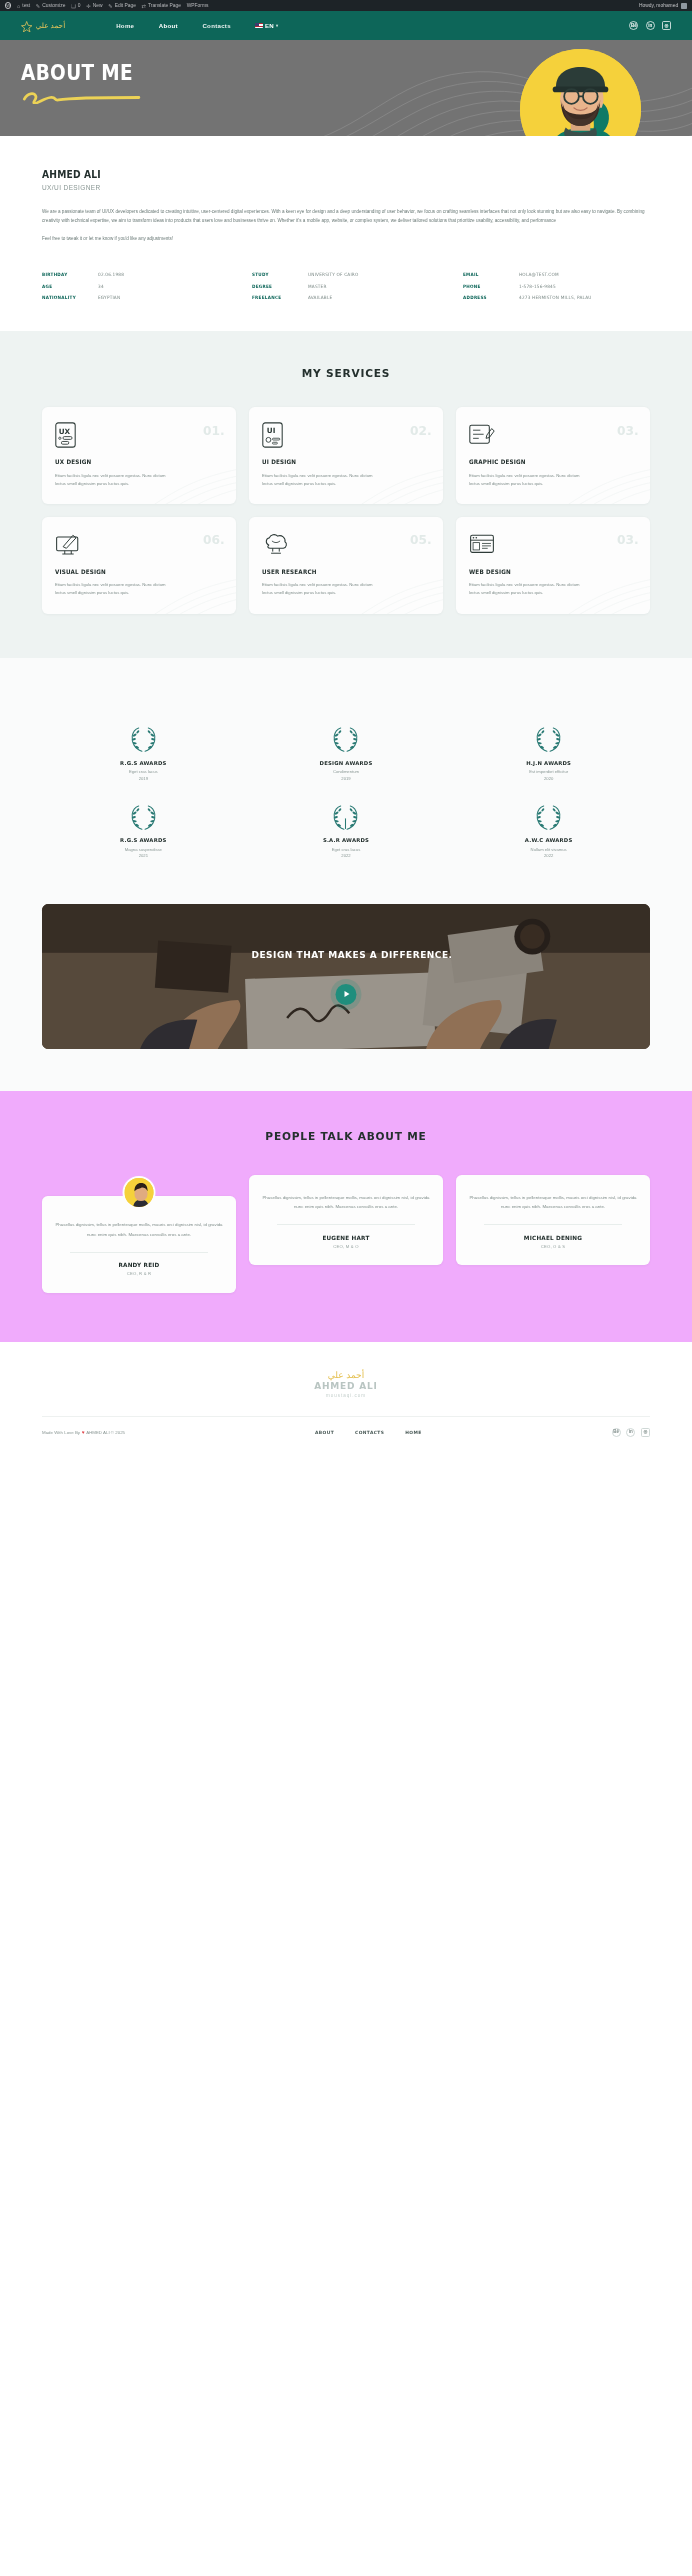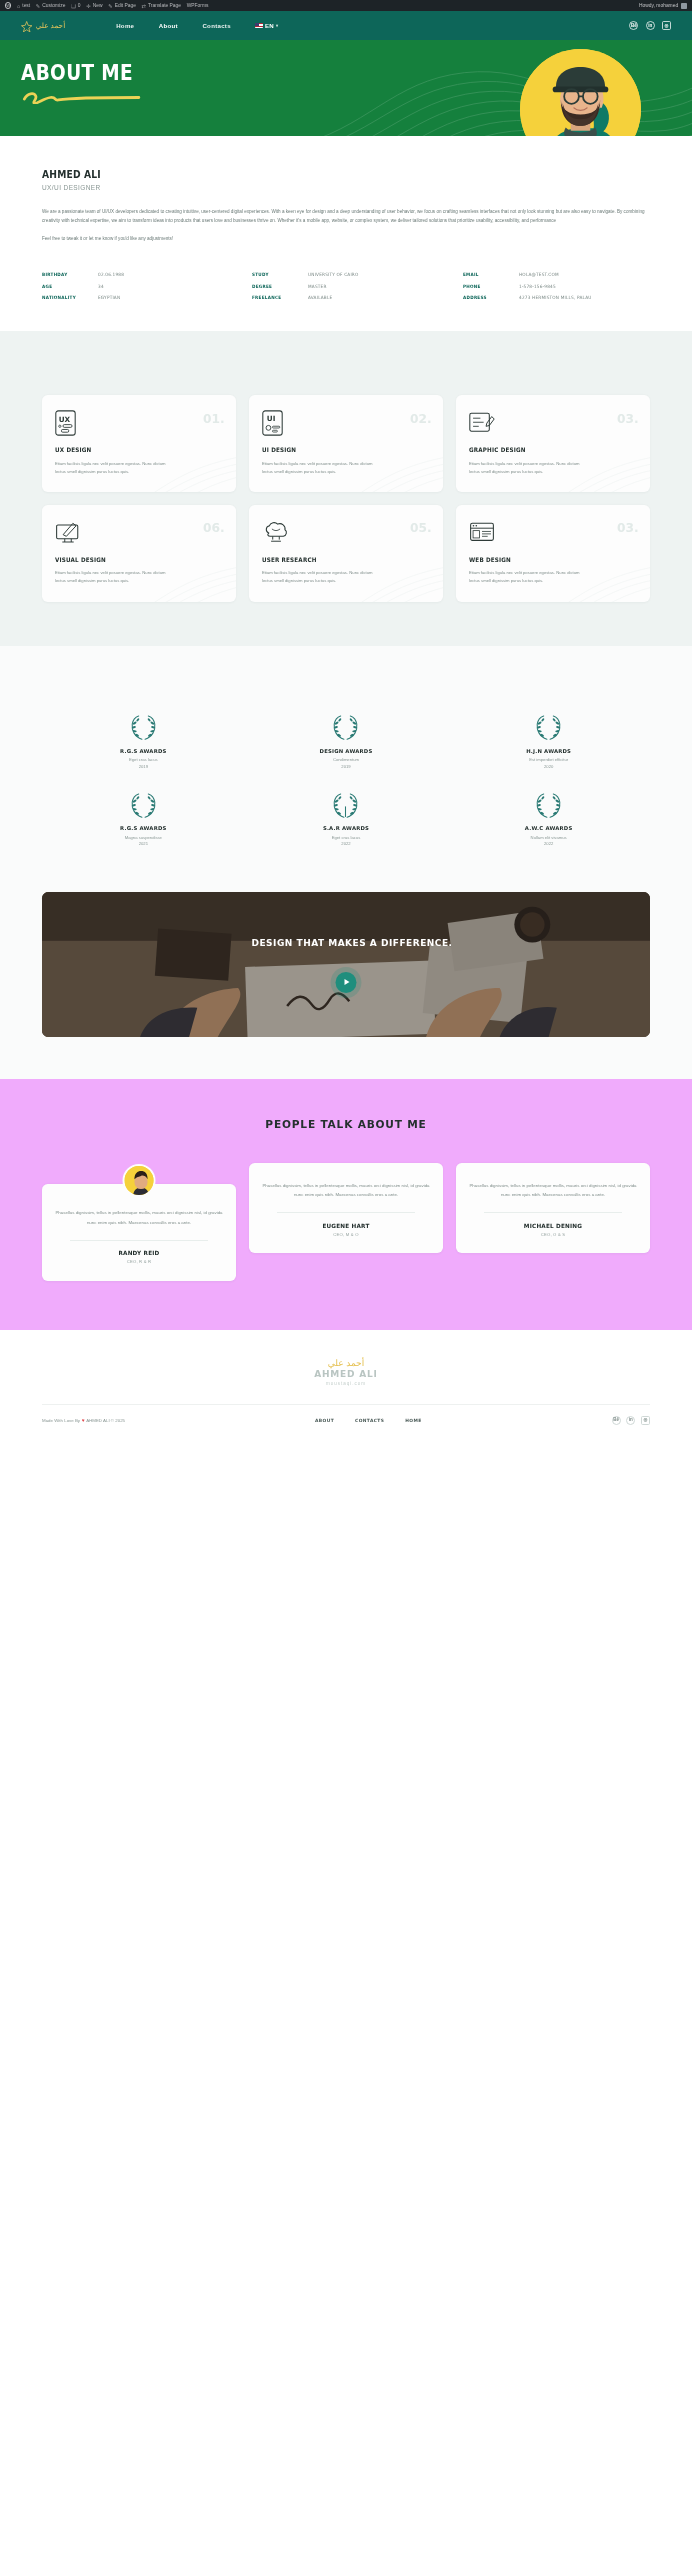--- a/index.html
+++ b/index.html
@@ -62,21 +62,21 @@
   .social-row { margin-left: auto; display: flex; align-items: center; gap: 7.3px; }
   .social-icon {
     width: 9px; height: 9px; border-radius: 50%; border: 0.7px solid rgba(255,255,255,.75);
     color: #fff; display: flex; align-items: center; justify-content: center;
     font-size: 4.5px; font-weight: 700; line-height: 1;
   }
   .social-icon.sq { border-radius: 1.6px; }
 
   
   .hero {
-    background: #15803d; height: 96px; position: relative; overflow: hidden;
+    background: #737373; height: 96px; position: relative; overflow: hidden;
   }
   .hero-waves { position: absolute; right: -24.5px; top: -8.2px; opacity: .16; }
   .hero-inner { padding: 21px 21px 0 21px; position: relative; z-index: 2; }
   .hero-title {
     color: #ffffff; font-size: 21px; font-weight: 800; letter-spacing: 0.4px;
     font-family: "DejaVu Sans", sans-serif; transform: scaleX(.88); transform-origin: left;
   }
   .hero-squiggle { margin-top: 5.7px; }
   .hero-photo {
     position: absolute; right: 51px; top: 8.2px; width: 121px; height: 121px;
@@ -398,20 +398,21 @@
         </div>
         <div class="info-row">
           <span class="info-label">ADDRESS</span>
           <span class="info-value">4273 HERMISTON MILLS, PALAU</span>
         </div>
       </div>
     </div>
   </div>
 
   <div class="services-section">
+    <div class="section-title">MY SERVICES</div>
     <div class="services-grid">
 
       <div class="service-card">
         <svg class="card-swoosh" width="98" height="82" viewBox="0 0 120 100">
           <g fill="none" stroke="#e9efee" stroke-width="1">
             <path d="M0,90 C30,70 60,50 120,40"></path>
               <path d="M0,98 C32,78 64,58 120,48"></path>
             <path d="M8,104 C38,84 70,64 120,56"></path>
               <path d="M18,110 C46,92 78,72 120,64"></path>
           </g>

